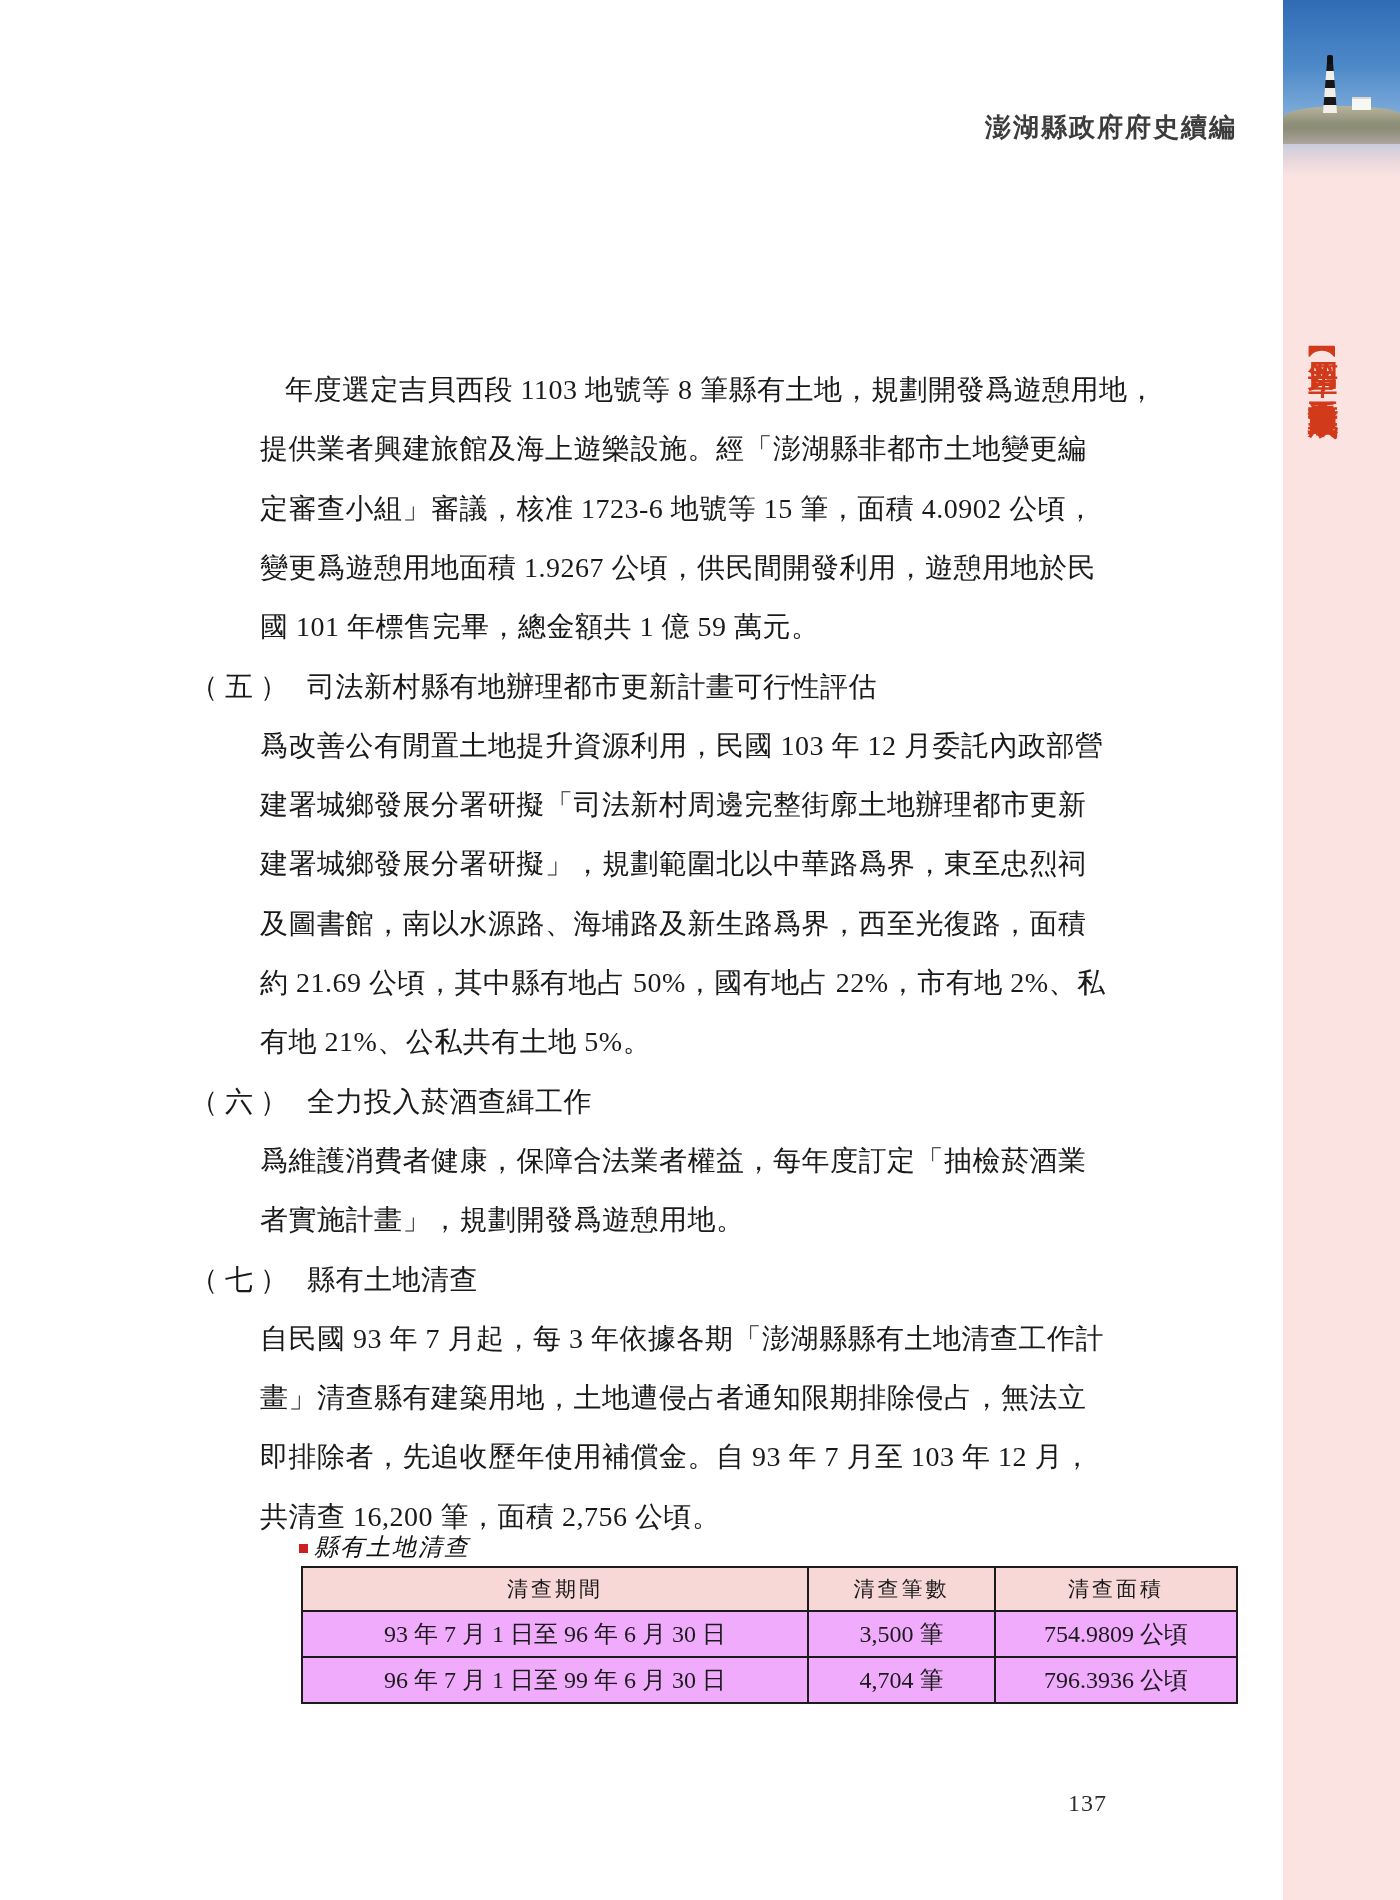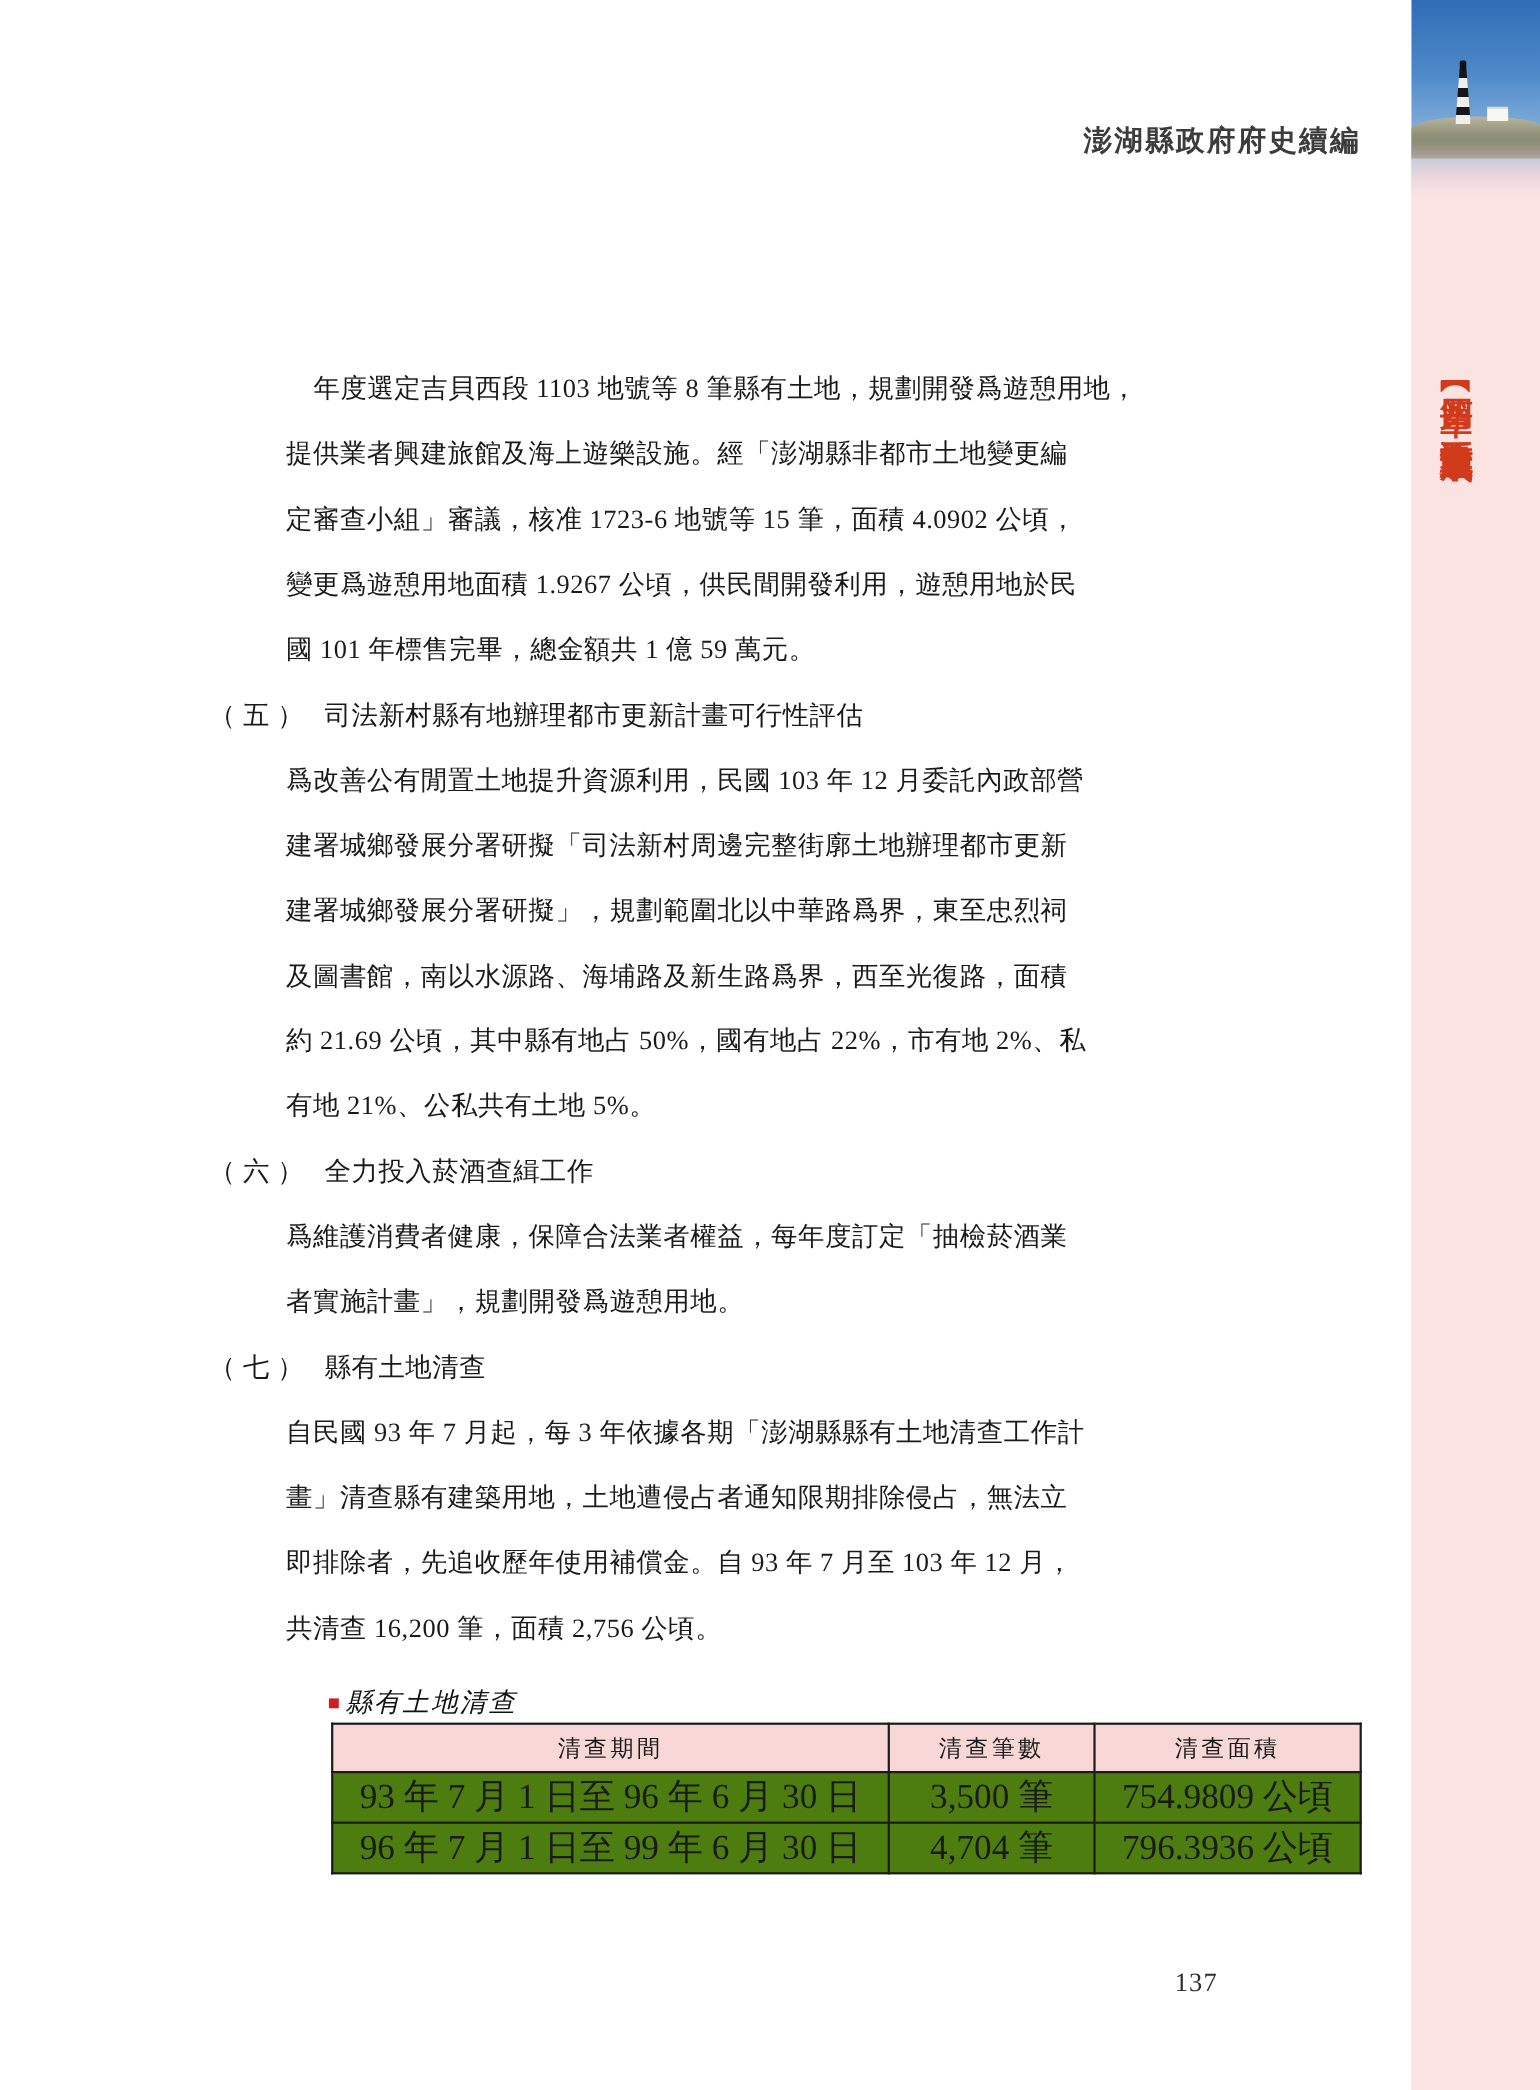--- a/index.html
+++ b/index.html
@@ -29,34 +29,34 @@
   .lh-house{position:absolute;left:69px;top:99px;width:19px;height:11px;background:#f7f7f3;
     box-shadow:0 -2px 0 #d9d9d2;}
   .photo-fade{position:absolute;left:0;top:128px;width:117px;height:50px;
     background:linear-gradient(180deg,rgba(251,227,225,0) 0%,rgba(236,211,214,.75) 55%,#fbe3e1 100%);}
   .chapter-label{
     position:absolute;top:336px;left:1302px;height:352px;
     writing-mode:vertical-rl;text-orientation:mixed;
     font-size:30px;font-weight:600;color:#d23a1c;letter-spacing:2px;line-height:42px;
   }
   
-  #body-lines .line{position:absolute;font-size:24px;line-height:40px;height:40px;
-    letter-spacing:.5px;white-space:nowrap;}
+  #body-lines .line{position:absolute;font-size:28px;line-height:40px;height:40px;
+    letter-spacing:.5px;white-space:nowrap;margin-top:36px;}
   #body-lines .line .marker{letter-spacing:7px;margin-right:12px;}
   
   .bullet-row{position:absolute;left:299px;top:1531px;height:32px;display:flex;align-items:center;}
   .bullet-square{width:9px;height:9px;background:#cc1f1f;margin-right:6px;margin-top:2px;}
   .bullet-label{font-size:24px;font-style:italic;letter-spacing:2px;color:#111;}
   table.survey{position:absolute;left:301px;top:1566px;width:935px;
     border-collapse:collapse;table-layout:fixed;}
   table.survey th,table.survey td{
     border:2px solid #1b1b1b;text-align:center;vertical-align:middle;
     font-weight:normal;padding:0;}
   table.survey th{background:#f8d7d7;font-size:21px;height:42px;letter-spacing:3px;}
-  table.survey td{font-size:32px;height:44px;background:#4d7c0f;}
+  table.survey td{font-size:24px;height:44px;background:#f0abfc;}
   
   .page-number{position:absolute;left:1068px;top:1790px;font-size:24px;color:#2e2e2e;letter-spacing:1px;}
 </style>
 </head>
 <body>
 
 <div class="doc-header">澎湖縣政府府史續編</div>
 
 <div class="sidebar">
   <div class="sidebar-photo">

